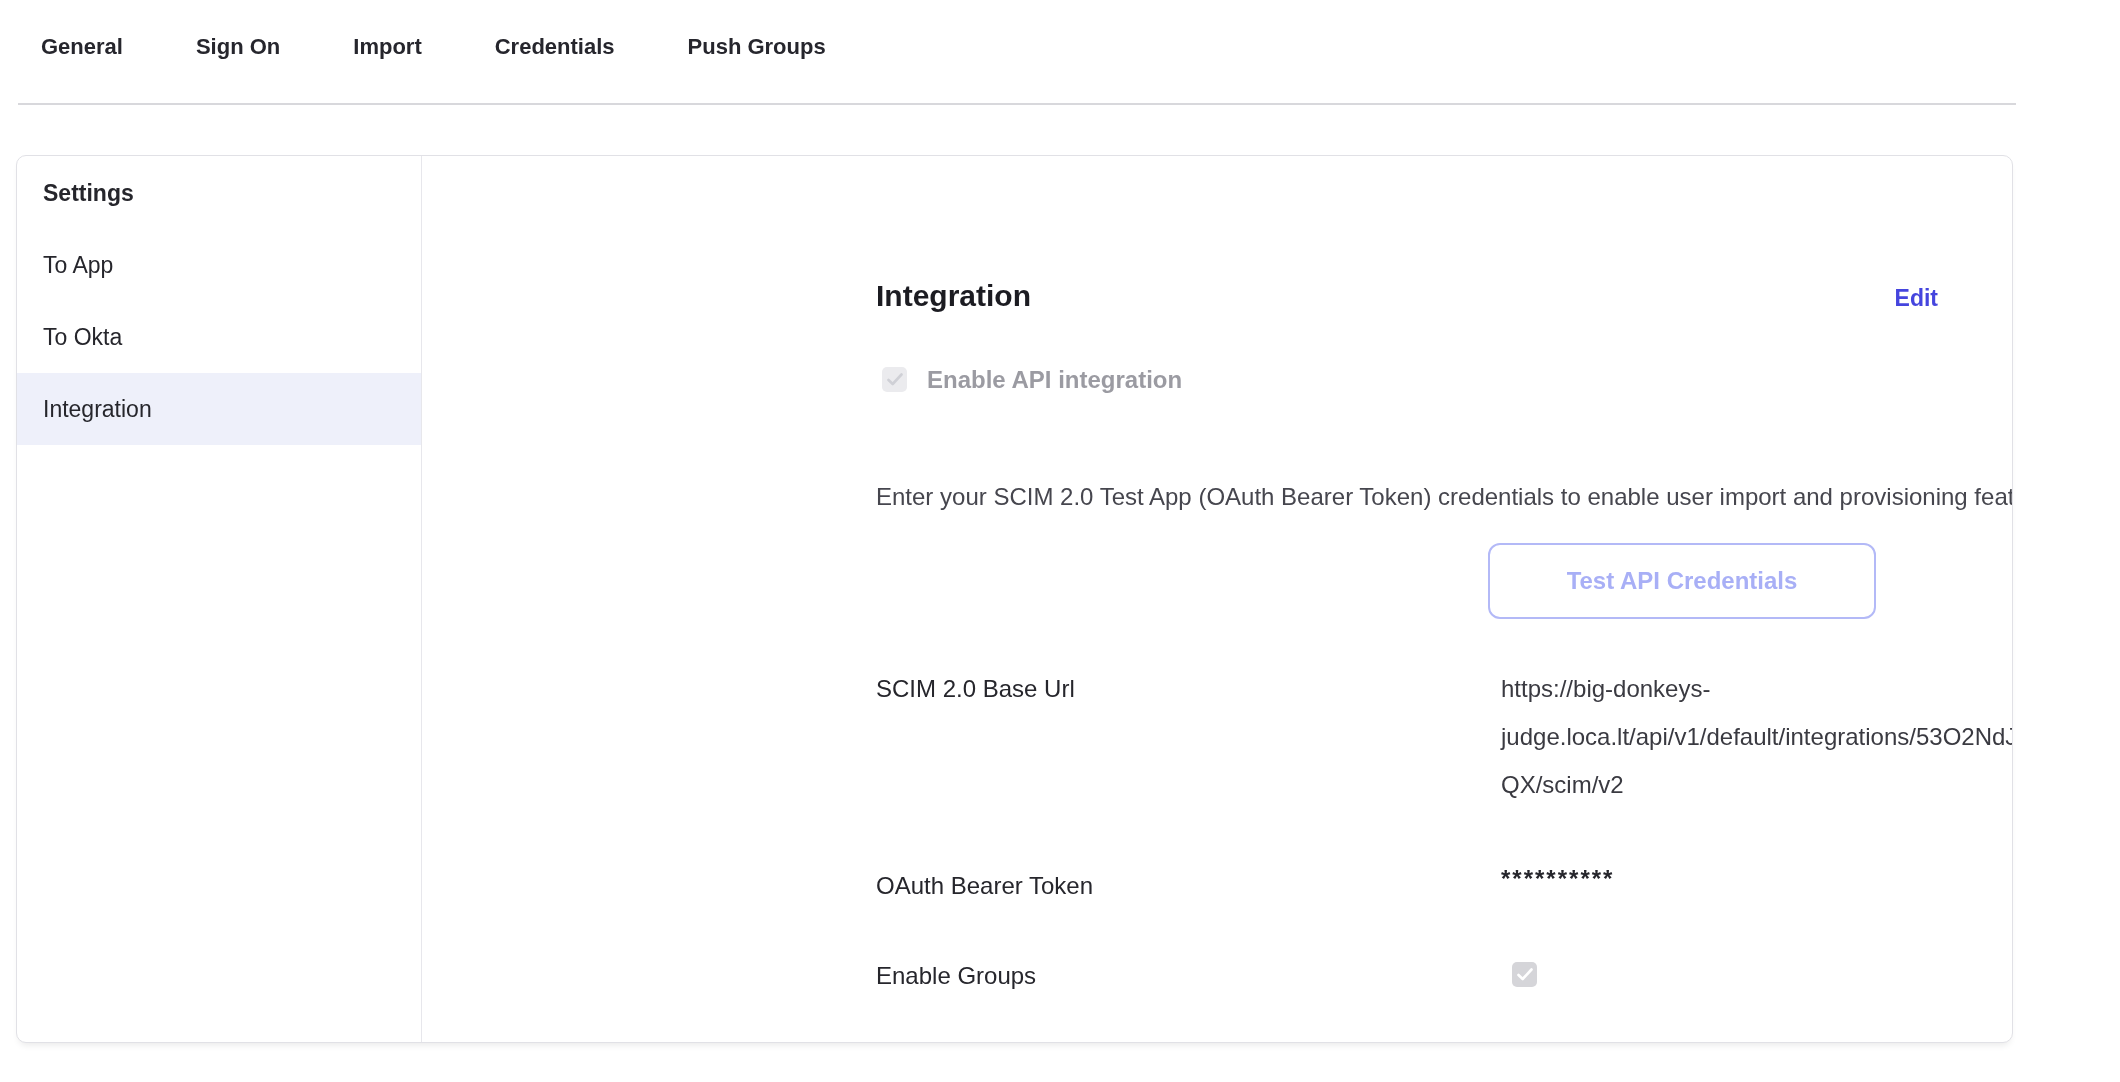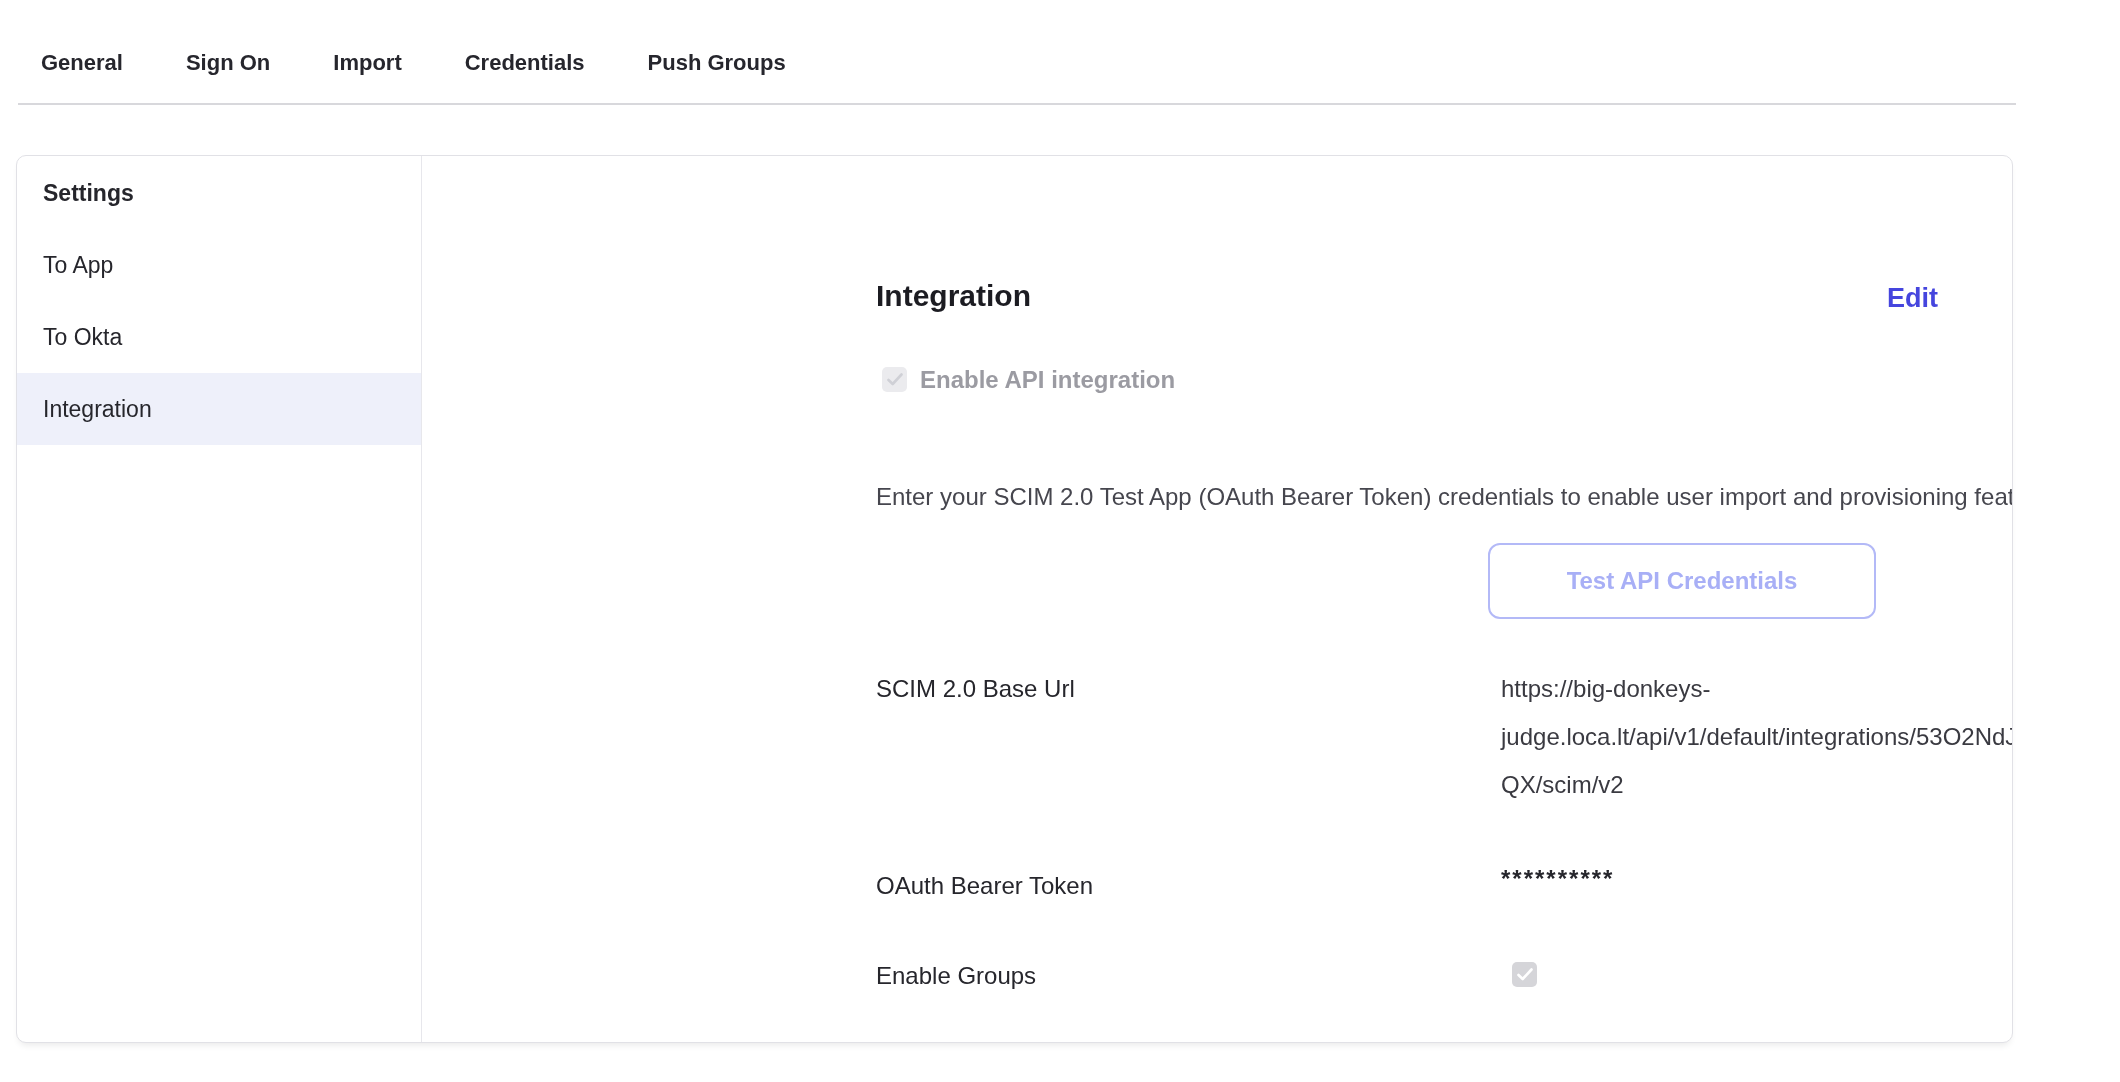--- a/index.html
+++ b/index.html
@@ -9,21 +9,21 @@
     --sidebar-selected-bg:#eef0fa;
   }
   *{box-sizing:border-box;}
   html,body{margin:0;padding:0;}
   body{
     width:2120px;height:1082px;position:relative;background:#ffffff;
     font-family:"Liberation Sans", sans-serif;color:#26262c;overflow:hidden;
   }
 
   
-  .tabbar{position:absolute;left:19px;top:40px;height:67px;display:flex;column-gap:19px;z-index:2;}
+  .tabbar{position:absolute;left:19px;top:24px;height:67px;display:flex;column-gap:29px;z-index:2;}
   .tab{
     position:relative;padding:0 22px;font-size:22px;font-weight:700;color:#26262d;
     line-height:46px;height:67px;cursor:pointer;white-space:nowrap;
   }
   .tab-underline{
     position:absolute;left:0;bottom:0;width:100%;height:9px;
     background:var(--accent-indigo,#4f5ad9);border-radius:2px;
   }
   .tabbar-border{
     position:absolute;left:18px;top:103px;width:1998px;height:2px;background:#d8d8dc;z-index:1;
@@ -46,30 +46,30 @@
   .side-row.heading{font-weight:700;cursor:default;}
   .side-row.selected{background:var(--sidebar-selected-bg,#eef0fa);}
 
   
   .content{position:relative;flex:1;}
   .panel-title{
     position:absolute;left:454px;top:119px;margin:0;
     font-size:30px;font-weight:600;color:#1c1c22;line-height:42px;
   }
   .edit-link{
-    position:absolute;right:74px;top:126px;font-size:27px;font-weight:700;
+    position:absolute;right:74px;top:126px;font-size:23px;font-weight:700;
     color:var(--link-blue,#4545de);line-height:32px;cursor:pointer;text-decoration:none;
   }
   .enable-row{position:absolute;left:460px;top:211px;display:flex;align-items:center;}
   .cb{
     width:25px;height:25px;border-radius:5px;display:flex;align-items:center;justify-content:center;flex:none;
   }
   .cb-light{background:#ebebee;color:#cfd0d6;}
   .cb-grey{background:#d5d5d9;color:#ffffff;}
-  .enable-label{margin-left:13px;font-size:24px;font-weight:700;color:#9b9ba2;line-height:25px;}
+  .enable-label{margin-left:20px;font-size:24px;font-weight:700;color:#9b9ba2;line-height:25px;}
   .desc{
     position:absolute;left:454px;top:324px;margin:0;width:1530px;
     font-size:24px;color:#46464e;line-height:34px;
   }
   .test-btn{
     position:absolute;left:1066px;top:387px;width:388px;height:76px;
     background:#ffffff;border:2px solid #b3b9f7;border-radius:12px;
     color:var(--button-lavender,#a8aff6);font-family:"Liberation Sans",sans-serif;
     font-size:24px;font-weight:700;cursor:pointer;
   }

